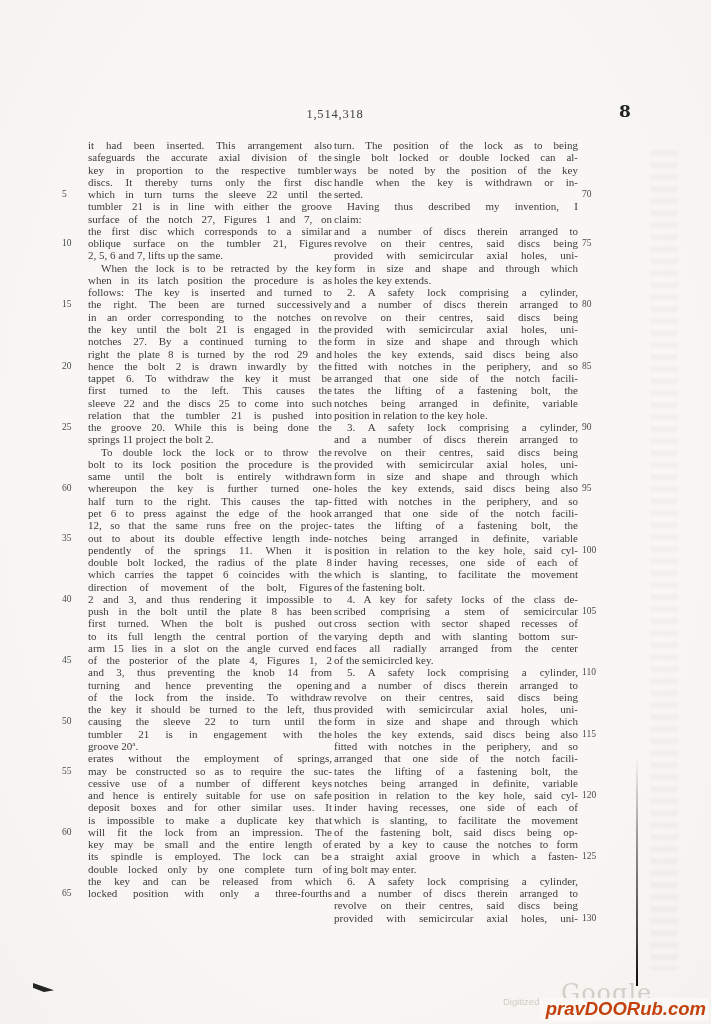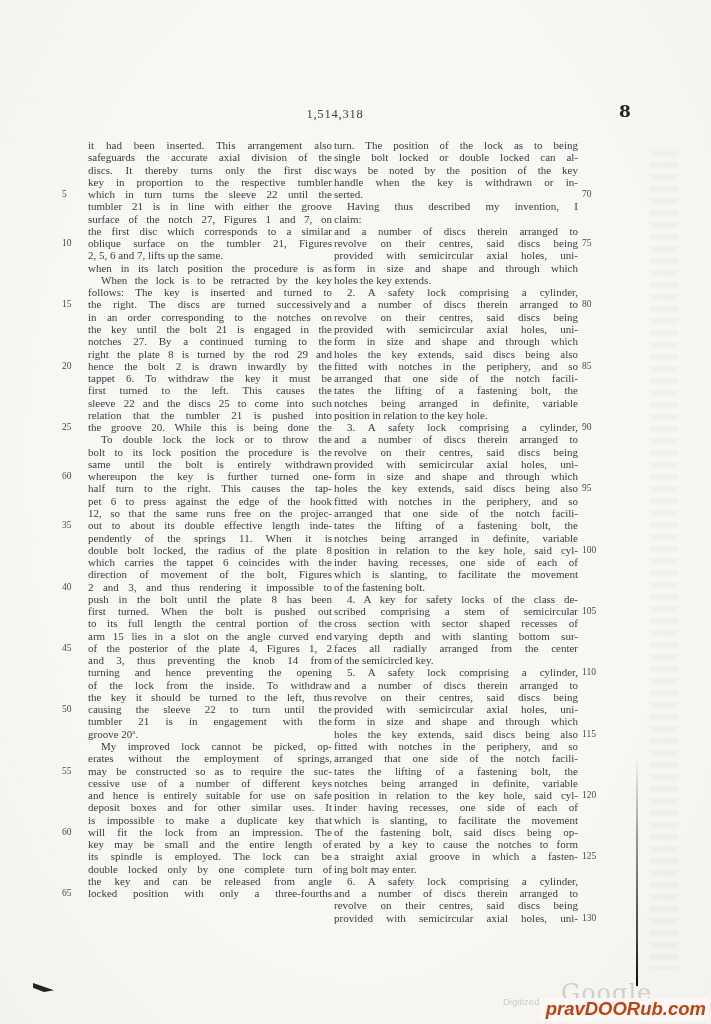--- a/index.html
+++ b/index.html
@@ -67,42 +67,43 @@
 
 <div class="page">
 
   <div class="patent-number">1,514,318</div>
 
   <div class="page-number">8</div>
 
   <div class="col col-left">
       <div class="line"><span>it had been inserted.  This arrangement also</span></div>
       <div class="line"><span>safeguards the accurate axial division of the</span></div>
+      <div class="line"><span>key in proportion to the respective tumbler</span></div>
       <div class="line"><span>discs.  It thereby turns only the first disc</span></div>
-      <div class="line"><span>key in proportion to the respective tumbler</span></div>
       <div class="line"><span class="num left">5</span><span>which in turn turns the sleeve 22 until the</span></div>
       <div class="line"><span>tumbler 21 is in line with either the groove</span></div>
       <div class="line"><span>surface of the notch 27, Figures 1 and 7, on</span></div>
       <div class="line"><span>the first disc which corresponds to a similar</span></div>
       <div class="line"><span class="num left">10</span><span>oblique surface on the tumbler 21, Figures</span></div>
       <div class="line end"><span>2, 5, 6 and 7, lifts up the same.</span></div>
+      <div class="line indent"><span>When the lock is to be retracted by the key</span></div>
       <div class="line"><span>when in its latch position the procedure is as</span></div>
-      <div class="line indent"><span>When the lock is to be retracted by the key</span></div>
       <div class="line"><span>follows: The key is inserted and turned to</span></div>
-      <div class="line"><span class="num left">15</span><span>the right.  The discs are turned successively</span></div>
+      <div class="line"><span class="num left">15</span><span>the right.  The been are turned successively</span></div>
       <div class="line"><span>in an order corresponding to the notches on</span></div>
       <div class="line"><span>the key until the bolt 21 is engaged in the</span></div>
       <div class="line"><span>notches 27.  By a continued turning to the</span></div>
       <div class="line"><span>right the plate 8 is turned by the rod 29 and</span></div>
       <div class="line"><span class="num left">20</span><span>hence the bolt 2 is drawn inwardly by the</span></div>
       <div class="line"><span>tappet 6.  To withdraw the key it must be</span></div>
       <div class="line"><span>first turned to the left.  This causes the</span></div>
       <div class="line"><span>sleeve 22 and the discs 25 to come into such</span></div>
       <div class="line"><span>relation that the tumbler 21 is pushed into</span></div>
       <div class="line"><span class="num left">25</span><span>the groove 20.  While this is being done the</span></div>
+      <div class="line end"><span>springs 11 project the bolt 2.</span></div>
       <div class="line indent"><span>To double lock the lock or to throw the</span></div>
       <div class="line"><span>bolt to its lock position the procedure is the</span></div>
       <div class="line"><span>same until the bolt is entirely withdrawn</span></div>
       <div class="line"><span class="num left">60</span><span>whereupon the key is further turned one-</span></div>
       <div class="line"><span>half turn to the right.  This causes the tap-</span></div>
       <div class="line"><span>pet 6 to press against the edge of the hook</span></div>
       <div class="line"><span>12, so that the same runs free on the projec-</span></div>
       <div class="line"><span class="num left">35</span><span>out to about its double effective length inde-</span></div>
       <div class="line"><span>pendently of the springs 11.  When it is</span></div>
       <div class="line"><span>double bolt locked, the radius of the plate 8</span></div>
@@ -114,32 +115,31 @@
       <div class="line"><span>to its full length the central portion of the</span></div>
       <div class="line"><span>arm 15 lies in a slot on the angle curved end</span></div>
       <div class="line"><span class="num left">45</span><span>of the posterior of the plate 4, Figures 1, 2</span></div>
       <div class="line"><span>and 3, thus preventing the knob 14 from</span></div>
       <div class="line"><span>turning and hence preventing the opening</span></div>
       <div class="line"><span>of the lock from the inside.  To withdraw</span></div>
       <div class="line"><span>the key it should be turned to the left, thus</span></div>
       <div class="line"><span class="num left">50</span><span>causing the sleeve 22 to turn until the</span></div>
       <div class="line"><span>tumbler 21 is in engagement with the</span></div>
       <div class="line end"><span>groove 20<sup>a</sup>.</span></div>
-      <div class="line indent"><span>My improved lock cannot be picked, op-</span></div>
       <div class="line"><span>erates without the employment of springs,</span></div>
       <div class="line"><span class="num left">55</span><span>may be constructed so as to require the suc-</span></div>
       <div class="line"><span>cessive use of a number of different keys</span></div>
       <div class="line"><span>and hence is entirely suitable for use on safe</span></div>
       <div class="line"><span>deposit boxes and for other similar uses.  It</span></div>
       <div class="line"><span>is impossible to make a duplicate key that</span></div>
       <div class="line"><span class="num left">60</span><span>will fit the lock from an impression.  The</span></div>
       <div class="line"><span>key may be small and the entire length of</span></div>
       <div class="line"><span>its spindle is employed.  The lock can be</span></div>
       <div class="line"><span>double locked only by one complete turn of</span></div>
-      <div class="line"><span>the key and can be released from angle</span></div>
+      <div class="line"><span>the key and can be released from which</span></div>
       <div class="line"><span class="num left">65</span><span>locked position with only a three-fourths</span></div>
     </div>
 
   <div class="col col-right">
       <div class="line"><span>turn.  The position of the lock as to being</span></div>
       <div class="line"><span>single bolt locked or double locked can al-</span></div>
       <div class="line"><span>ways be noted by the position of the key</span></div>
       <div class="line"><span>handle when the key is withdrawn or in-</span></div>
       <div class="line end"><span class="num right">70</span><span>serted.</span></div>
       <div class="line indent"><span>Having thus described my invention, I</span></div>

